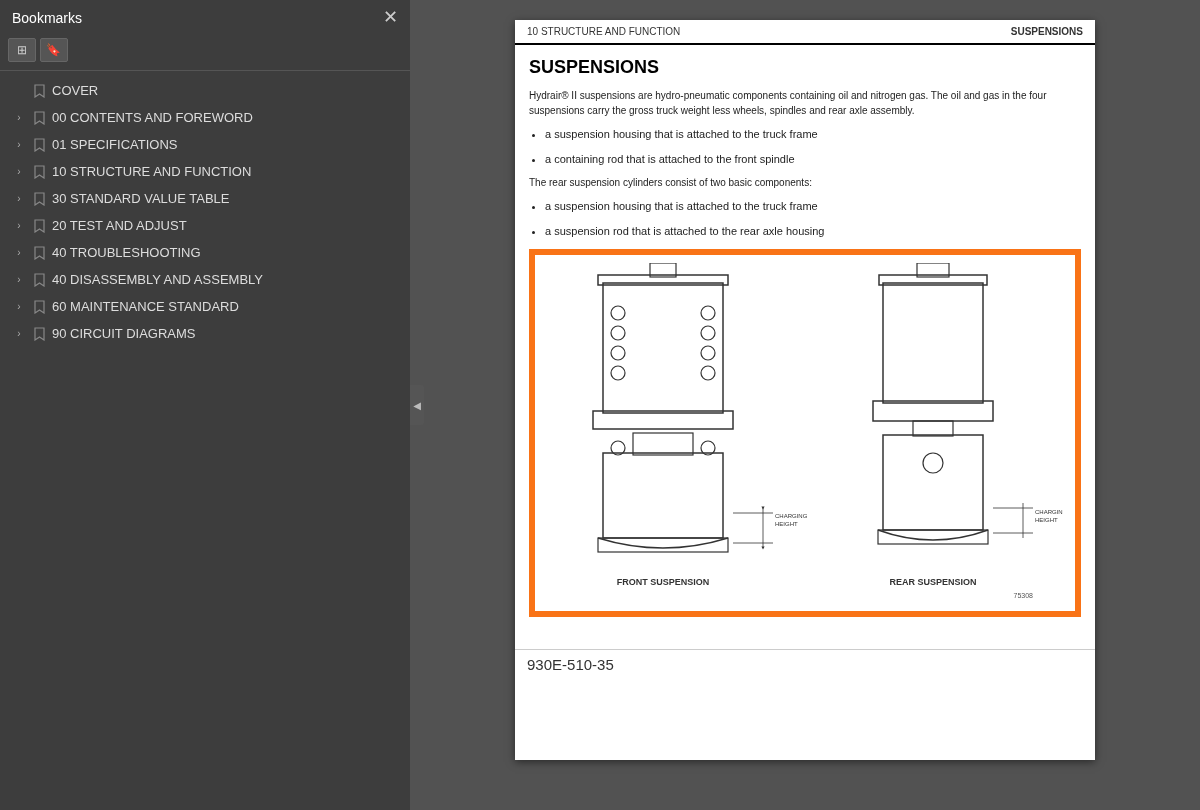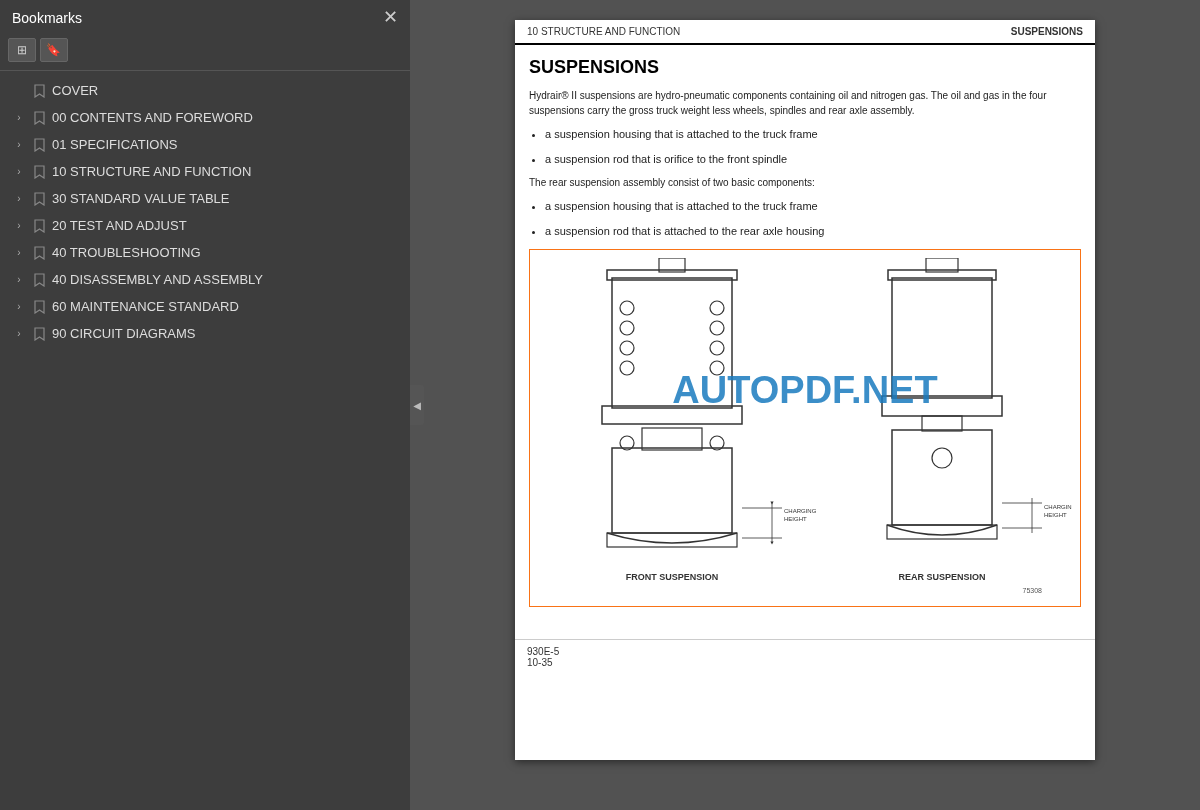--- a/index.html
+++ b/index.html
@@ -184,25 +184,25 @@
     }
 
     .bullet-list li {
       font-size: 11px;
       color: #222;
       line-height: 1.5;
       list-style: disc;
     }
 
     #diagram-container {
-      border: 1px solid #f97316;
+      border: 6px solid #f97316;
       margin: 10px 0;
       padding: 8px;
       display: flex;
-      justify-content: flex-end;
+      justify-content: flex-start;
       background: #fff;
     }
 
     #diagram-svg {
       width: 520px;
       height: 340px;
     }
 
     #watermark {
       position: absolute;
@@ -213,27 +213,26 @@
       font-size: 38px;
       font-weight: bold;
       opacity: 0.85;
       pointer-events: none;
       white-space: nowrap;
       z-index: 5;
     }
 
     #page-footer {
       display: flex;
-      justify-content: flex-end;
+      justify-content: flex-start;
       padding: 6px 12px;
-      font-size: 10px;
+      font-size: 15px;
       color: #333;
       border-top: 1px solid #ccc;
       margin-top: 10px;
-      flex-direction: column;
     }
   </style>
 </head>
 <body>
 
 <div id="sidebar">
   <div id="sidebar-header">
     <span id="sidebar-title">Bookmarks</span>
     <button id="close-btn">✕</button>
   </div>
@@ -353,24 +352,24 @@
         <span id="page-header-right">SUSPENSIONS</span>
       </div>
 
       <div id="page-body">
         <div id="section-title">SUSPENSIONS</div>
 
         <p class="body-text">Hydrair® II suspensions are hydro-pneumatic components containing oil and nitrogen gas. The oil and gas in the four suspensions carry the gross truck weight less wheels, spindles and rear axle assembly.</p>
 
         <ul class="bullet-list">
           <li class="body-text">a suspension housing that is attached to the truck frame</li>
-          <li class="body-text">a suspension rod that is orifice to the front spindle</li>
+          <li class="body-text">a containing rod that is attached to the front spindle</li>
         </ul>
 
-        <p class="body-text">The rear suspension assembly consist of two basic components:</p>
+        <p class="body-text">The rear suspension cylinders consist of two basic components:</p>
 
         <ul class="bullet-list">
           <li class="body-text">a suspension housing that is attached to the truck frame</li>
           <li class="body-text">a suspension rod that is attached to the rear axle housing</li>
         </ul>
 
         <div id="diagram-container">
 
           <svg id="diagram-svg" viewBox="0 0 520 340" xmlns="http://www.w3.org/2000/svg">
 
@@ -438,21 +437,20 @@
             <text x="490" y="335" font-size="7" fill="#555" font-family="Arial" text-anchor="end">75308</text>
 
             <defs>
               <marker id="arrow" markerWidth="4" markerHeight="4" refX="2" refY="2" orient="auto">
                 <path d="M0,0 L4,2 L0,4 Z" fill="#333"></path>
               </marker>
             </defs>
           </svg>
         </div>
 
-        <div id="watermark">AUTOPDF.NET</div>
       </div>
 
       <div id="page-footer">
         <span>930E-5</span>
         <span>10-35</span>
       </div>
     </div>
   </div>
 </div>
 

